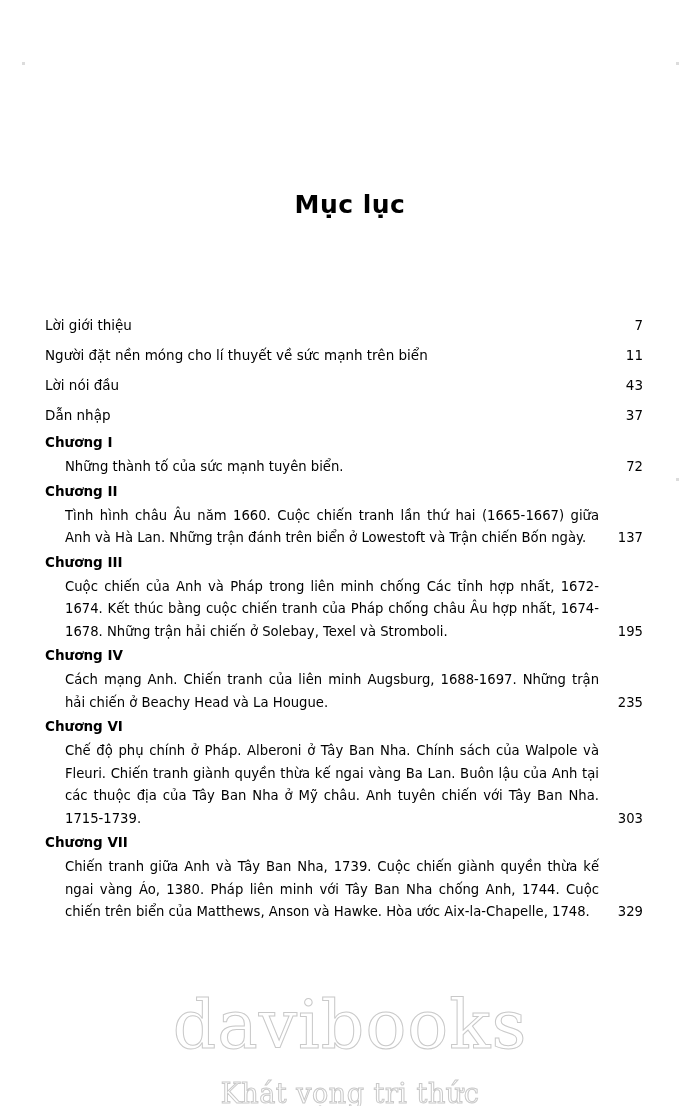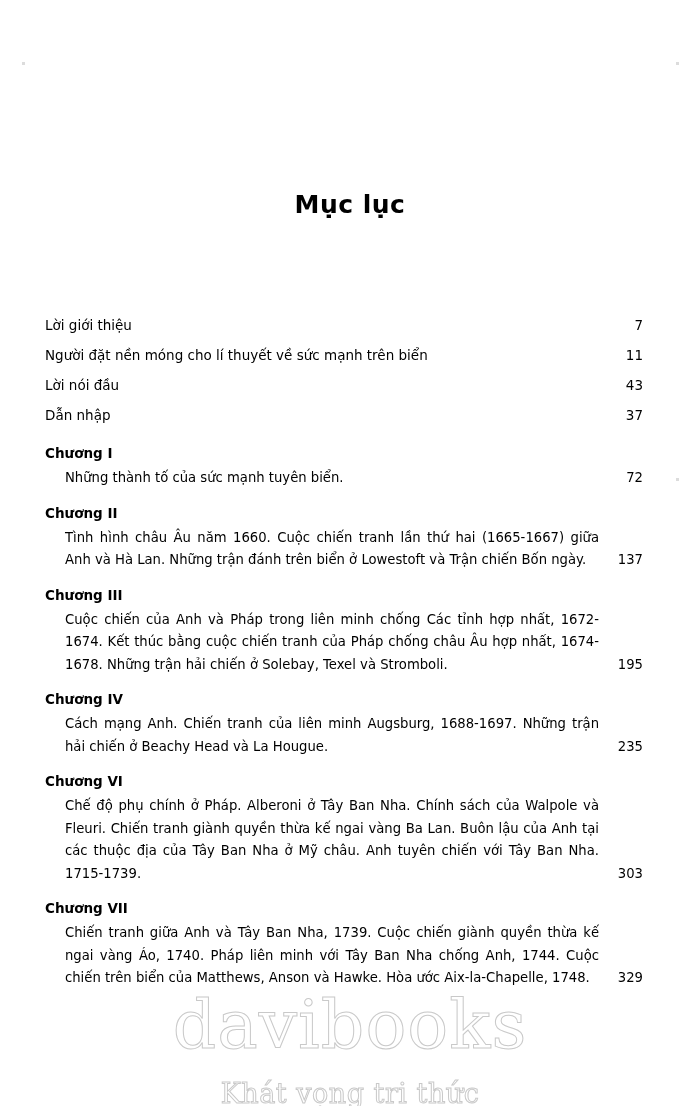--- a/index.html
+++ b/index.html
@@ -49,21 +49,21 @@
     flex: 1 1 auto;
     padding-left: 0;
   }
   .row .page-num {
     flex: 0 0 auto;
     width: 40px;
     text-align: right;
   }
   
   .chapter {
-    margin-top: 13px;
+    margin-top: 2px;
   }
   .chapter-head {
     font-size: 13.5px;
     font-weight: bold;
     line-height: 21px;
     margin-bottom: 3px;
   }
   .chapter-body {
     position: relative;
     font-size: 13.2px;
@@ -183,21 +183,21 @@
       <div class="chapter-head">Chương VI</div>
       <div class="chapter-body">
         <span class="desc">Chế độ phụ chính ở Pháp. Alberoni ở Tây Ban Nha. Chính sách của Walpole và Fleuri. Chiến tranh giành quyền thừa kế ngai vàng Ba Lan. Buôn lậu của Anh tại các thuộc địa của Tây Ban Nha ở Mỹ châu. Anh tuyên chiến với Tây Ban Nha. 1715-1739.</span>
         <span class="page-num">303</span>
       </div>
     </div>
 
     <div class="chapter">
       <div class="chapter-head">Chương VII</div>
       <div class="chapter-body">
-        <span class="desc">Chiến tranh giữa Anh và Tây Ban Nha, 1739. Cuộc chiến giành quyền thừa kế ngai vàng Áo, 1740. Pháp liên minh với Tây Ban Nha chống Anh, 1744. Cuộc chiến trên biển của Matthews, Anson và Hawke. Hòa ước Aix-la-Chapelle, 1748.</span>
+        <span class="desc">Chiến tranh giữa Anh và Tây Ban Nha, 1739. Cuộc chiến giành quyền thừa kế ngai vàng Áo, 1380. Pháp liên minh với Tây Ban Nha chống Anh, 1744. Cuộc chiến trên biển của Matthews, Anson và Hawke. Hòa ước Aix-la-Chapelle, 1748.</span>
         <span class="page-num">329</span>
       </div>
     </div>
 
   </div>
 
   <div class="watermark wm-main">davibooks</div>
   <div class="watermark wm-sub">Khát vọng tri thức</div>
 
 </div>

